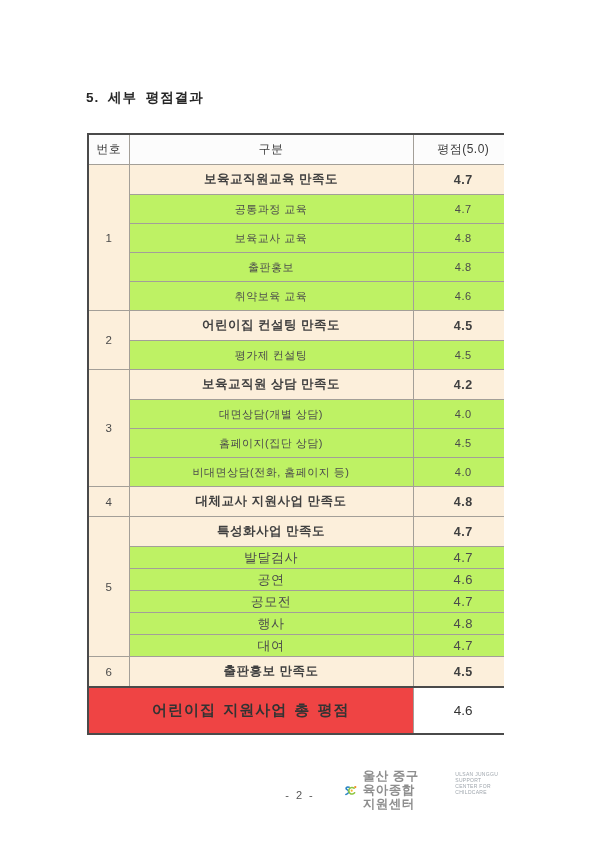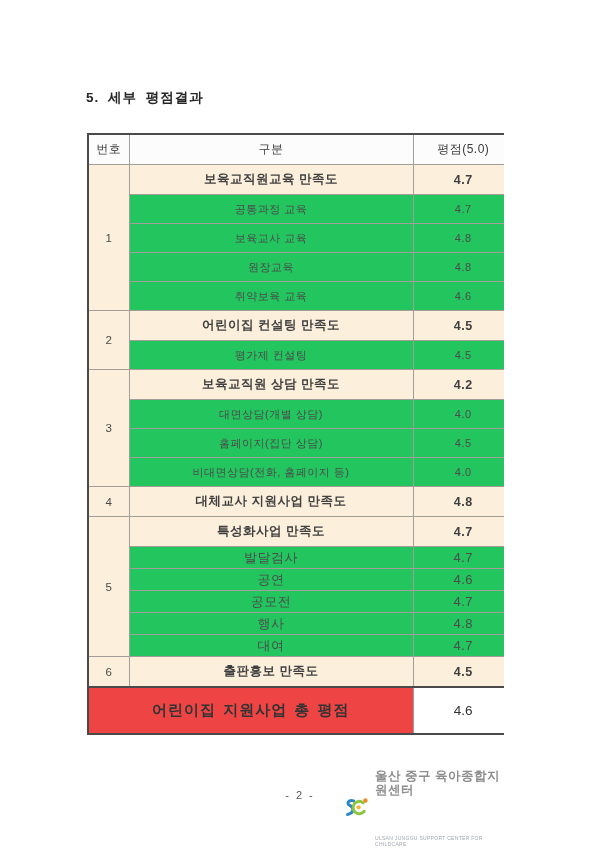--- a/index.html
+++ b/index.html
@@ -59,21 +59,21 @@
   tr.section-row td.sec-score {
     height: 29px;
     background: #fcefdb;
     font-weight: bold;
     font-size: 12.5px;
     color: #404040;
     letter-spacing: 0.5px;
   }
   tr.sub-row td {
     height: 28px;
-    background: #22c55e;
+    background: #bef264;
     font-size: 11px;
     color: #4c4c4c;
     letter-spacing: 0.5px;
   }
   tr.sub-row.compact td { height: 21px; font-size: 13px; }
   tr.total-row td { border-top: 2px solid #4a4a4a; height: 45px; }
   td.total-label {
     background: #ef4444;
     font-weight: bold;
     font-size: 15px;
@@ -98,21 +98,21 @@
   }
   .logo {
     position: absolute;
     left: 344px;
     top: 770px;
     display: flex;
     align-items: center;
     gap: 5px;
   }
   .logo-icon-svg { width: 33px; height: 30px; display: block; }
-  .logo-text { display: flex; flex-direction: column; gap: 36px; }
+  .logo-text { display: flex; flex-direction: row; gap: 36px; }
   .logo-ko {
     font-size: 12.5px;
     font-weight: bold;
     color: #8e8e8e;
     letter-spacing: 0.5px;
     line-height: 1.1;
   }
   .logo-en {
     font-size: 5px;
     color: #9fa6ad;
@@ -147,21 +147,21 @@
         </tr>
         <tr class="sub-row">
           <td class="sub-label">공통과정 교육</td>
           <td class="sub-score">4.7</td>
         </tr>
         <tr class="sub-row">
           <td class="sub-label">보육교사 교육</td>
           <td class="sub-score">4.8</td>
         </tr>
         <tr class="sub-row">
-          <td class="sub-label">원장교육</td>
+          <td class="sub-label">출판홍보</td>
           <td class="sub-score">4.8</td>
         </tr>
         <tr class="sub-row">
           <td class="sub-label">취약보육 교육</td>
           <td class="sub-score">4.6</td>
         </tr>
         <tr class="section-row">
           <td class="no-cell" rowspan="2">2</td>
           <td class="sec-label">어린이집 컨설팅 만족도</td>
           <td class="sec-score">4.5</td>

